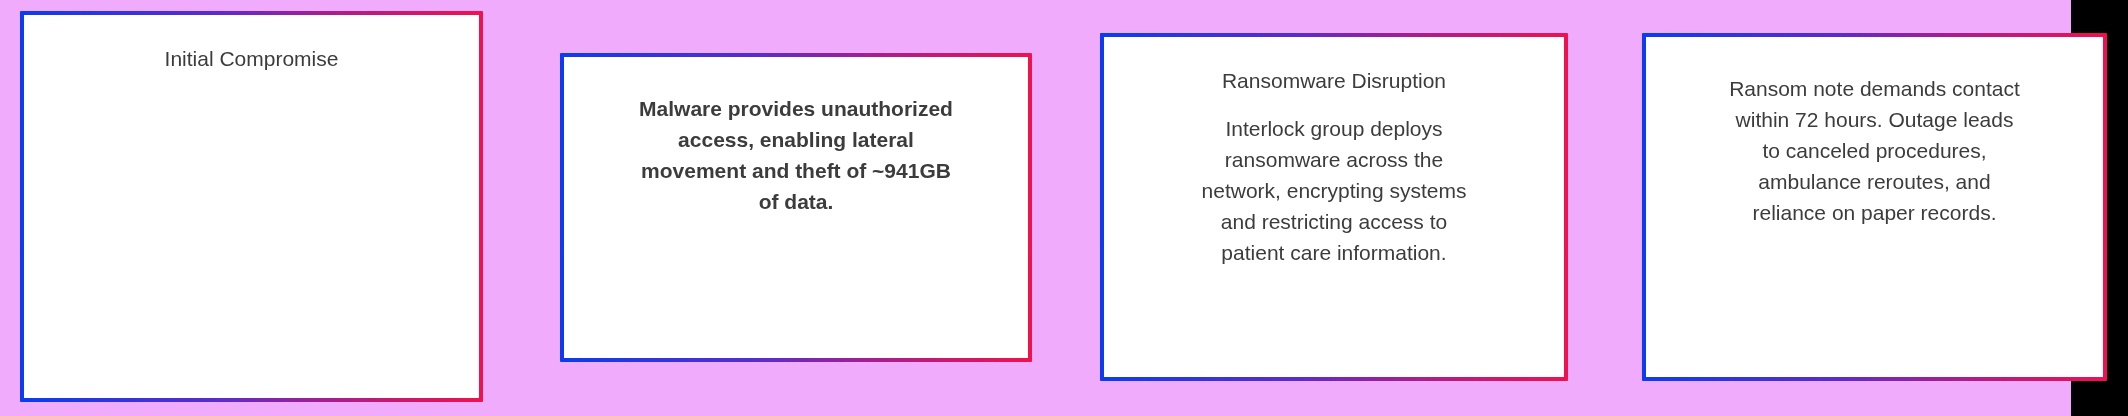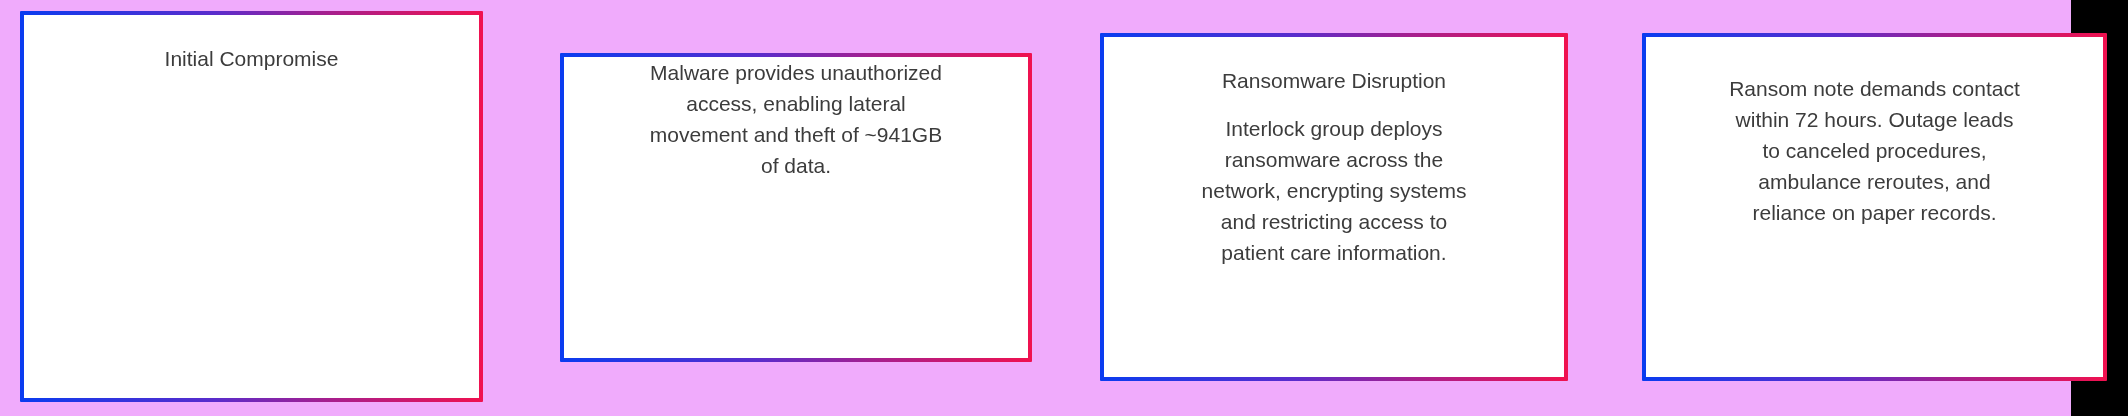--- a/index.html
+++ b/index.html
@@ -60,21 +60,21 @@
   }
 </style>
 </head>
 <body>
 
 <div id="stage">
     <div class="card" style="left: 20px; top: 11px; width: 463px; height: 391px;">
       <div class="card-title" style="margin-top: 31px;">Initial Compromise</div>
     </div>
     <div class="card" style="left: 560px; top: 53px; width: 472px; height: 309px;">
-      <div class="card-body" style="">Malware provides unauthorized
+      <div class="card-body" style="margin-top: 36px; font-weight: bold;">Malware provides unauthorized
 access, enabling lateral
 movement and theft of ~941GB
 of data.</div>
     </div>
     <div class="card" style="left: 1100px; top: 33px; width: 468px; height: 348px;">
       <div class="card-title" style="margin-top: 31px;">Ransomware Disruption</div>
       <div class="card-body" style="margin-top: 19px;">Interlock group deploys
 ransomware across the
 network, encrypting systems
 and restricting access to

